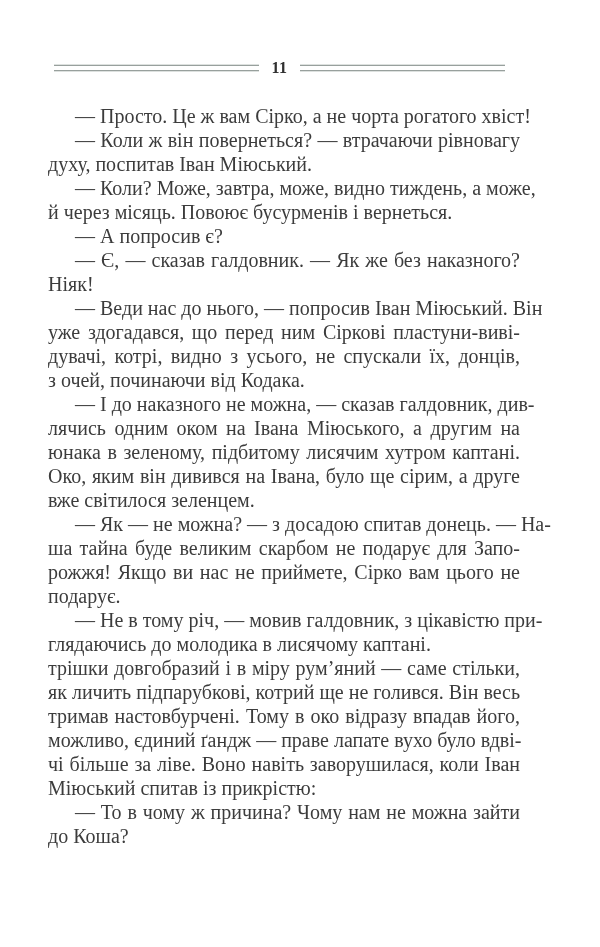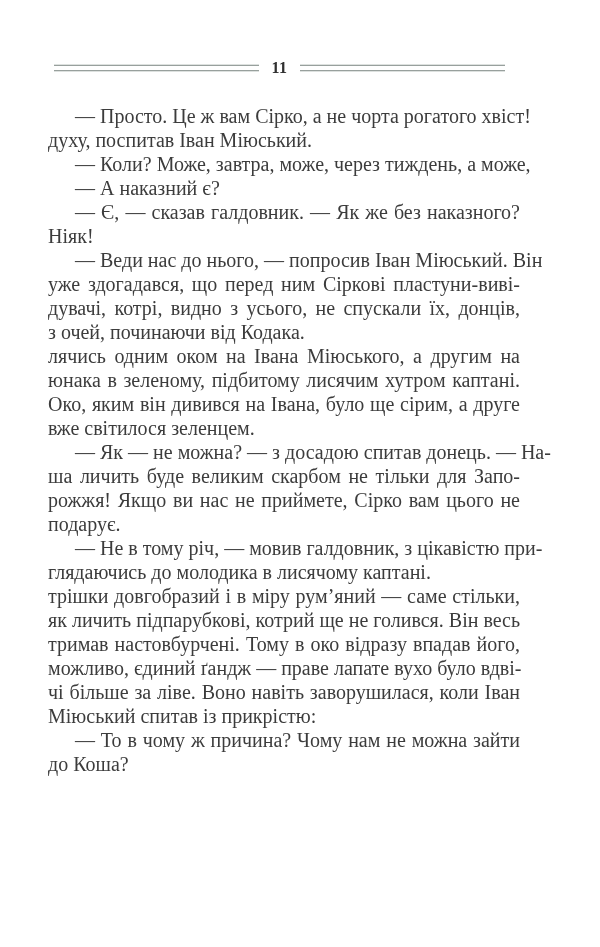--- a/index.html
+++ b/index.html
@@ -70,47 +70,50 @@
     <div class="head-rule"></div>
     <div class="page-number">11</div>
     <div class="head-rule"></div>
   </div>
 
   <div class="page-text">
       <div class="paragraph">
         <div class="line first last">— Просто. Це ж вам Сірко, а не чорта рогатого хвіст!</div>
       </div>
       <div class="paragraph">
+        <div class="line first">— Коли ж він повернеться? — втрачаючи рівновагу</div>
         <div class="line last">духу, поспитав Іван Міюський.</div>
       </div>
       <div class="paragraph">
-        <div class="line first">— Коли? Може, завтра, може, через тиждень, а може,</div>
+        <div class="line first">— Коли? Може, завтра, може, видно тиждень, а може,</div>
+        <div class="line last">й через місяць. Повоює бусурменів і вернеться.</div>
       </div>
       <div class="paragraph">
-        <div class="line first last">— А наказний є?</div>
+        <div class="line first last">— А попросив є?</div>
       </div>
       <div class="paragraph">
         <div class="line first">— Є, — сказав галдовник. — Як же без наказного?</div>
         <div class="line last">Ніяк!</div>
       </div>
       <div class="paragraph">
         <div class="line first">— Веди нас до нього, — попросив Іван Міюський. Він</div>
         <div class="line">уже здогадався, що перед ним Сіркові пластуни-виві-</div>
         <div class="line">дувачі, котрі, видно з усього, не спускали їх, донців,</div>
         <div class="line last">з очей, починаючи від Кодака.</div>
       </div>
       <div class="paragraph">
+        <div class="line first">— І до наказного не можна, — сказав галдовник, див-</div>
         <div class="line">лячись одним оком на Івана Міюського, а другим на</div>
         <div class="line">юнака в зеленому, підбитому лисячим хутром каптані.</div>
         <div class="line">Око, яким він дивився на Івана, було ще сірим, а друге</div>
         <div class="line last">вже світилося зеленцем.</div>
       </div>
       <div class="paragraph">
         <div class="line first">— Як — не можна? — з досадою спитав донець. — На-</div>
-        <div class="line">ша личить буде великим скарбом не тільки для Запо-</div>
+        <div class="line">ша тайна буде великим скарбом не подарує для Запо-</div>
         <div class="line">рожжя! Якщо ви нас не приймете, Сірко вам цього не</div>
         <div class="line last">подарує.</div>
       </div>
       <div class="paragraph">
         <div class="line first">— Не в тому річ, — мовив галдовник, з цікавістю при-</div>
         <div class="line last">глядаючись до молодика в лисячому каптані.</div>
       </div>
       <div class="paragraph">
         <div class="line">трішки довгобразий і в міру рум’яний — саме стільки,</div>
         <div class="line">як личить підпарубкові, котрий ще не голився. Він весь</div>

